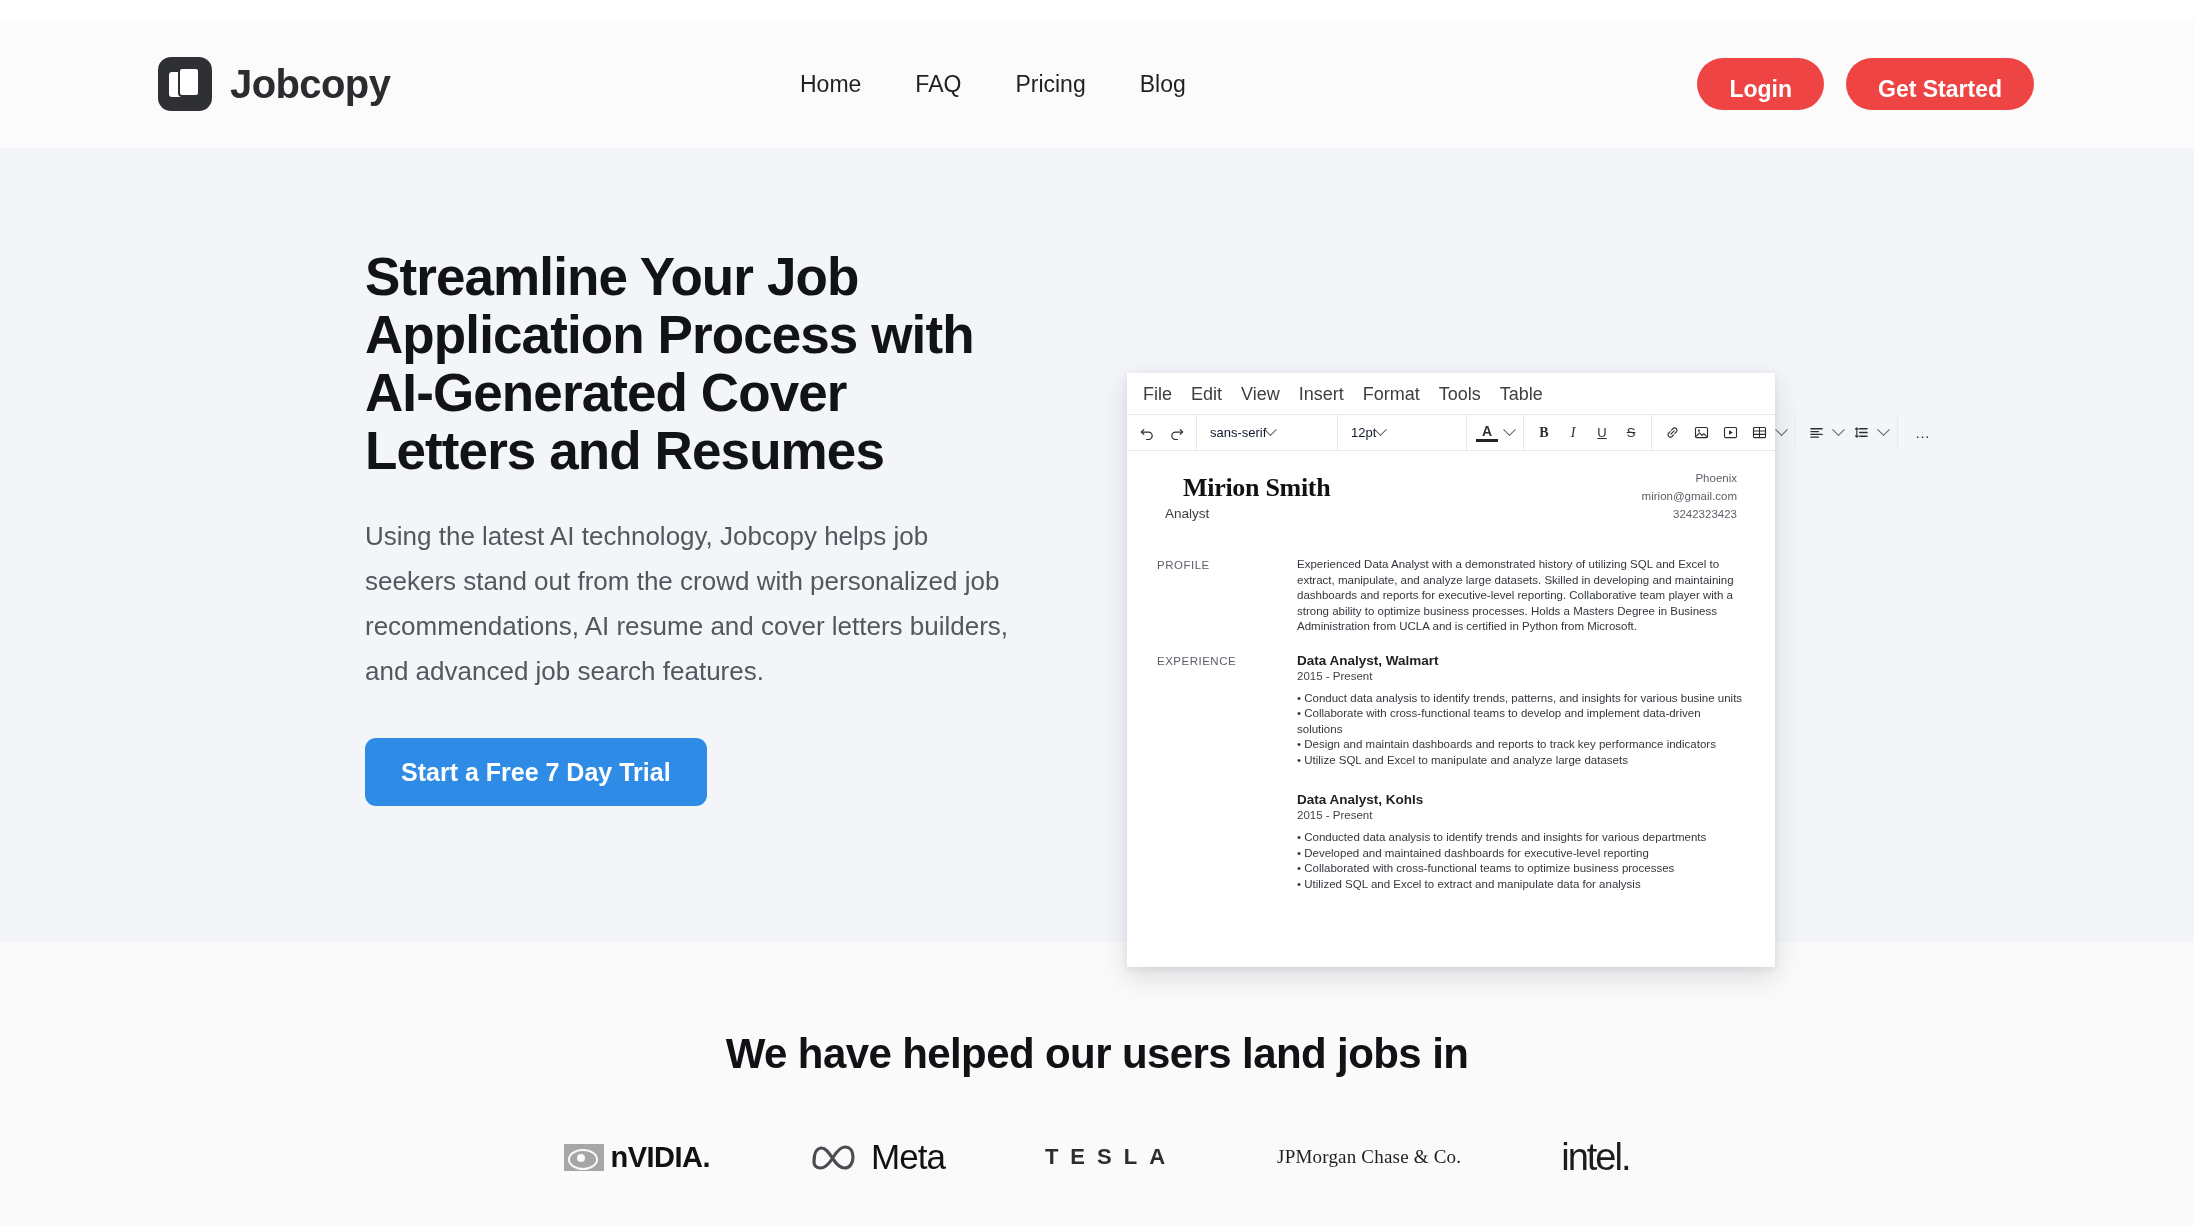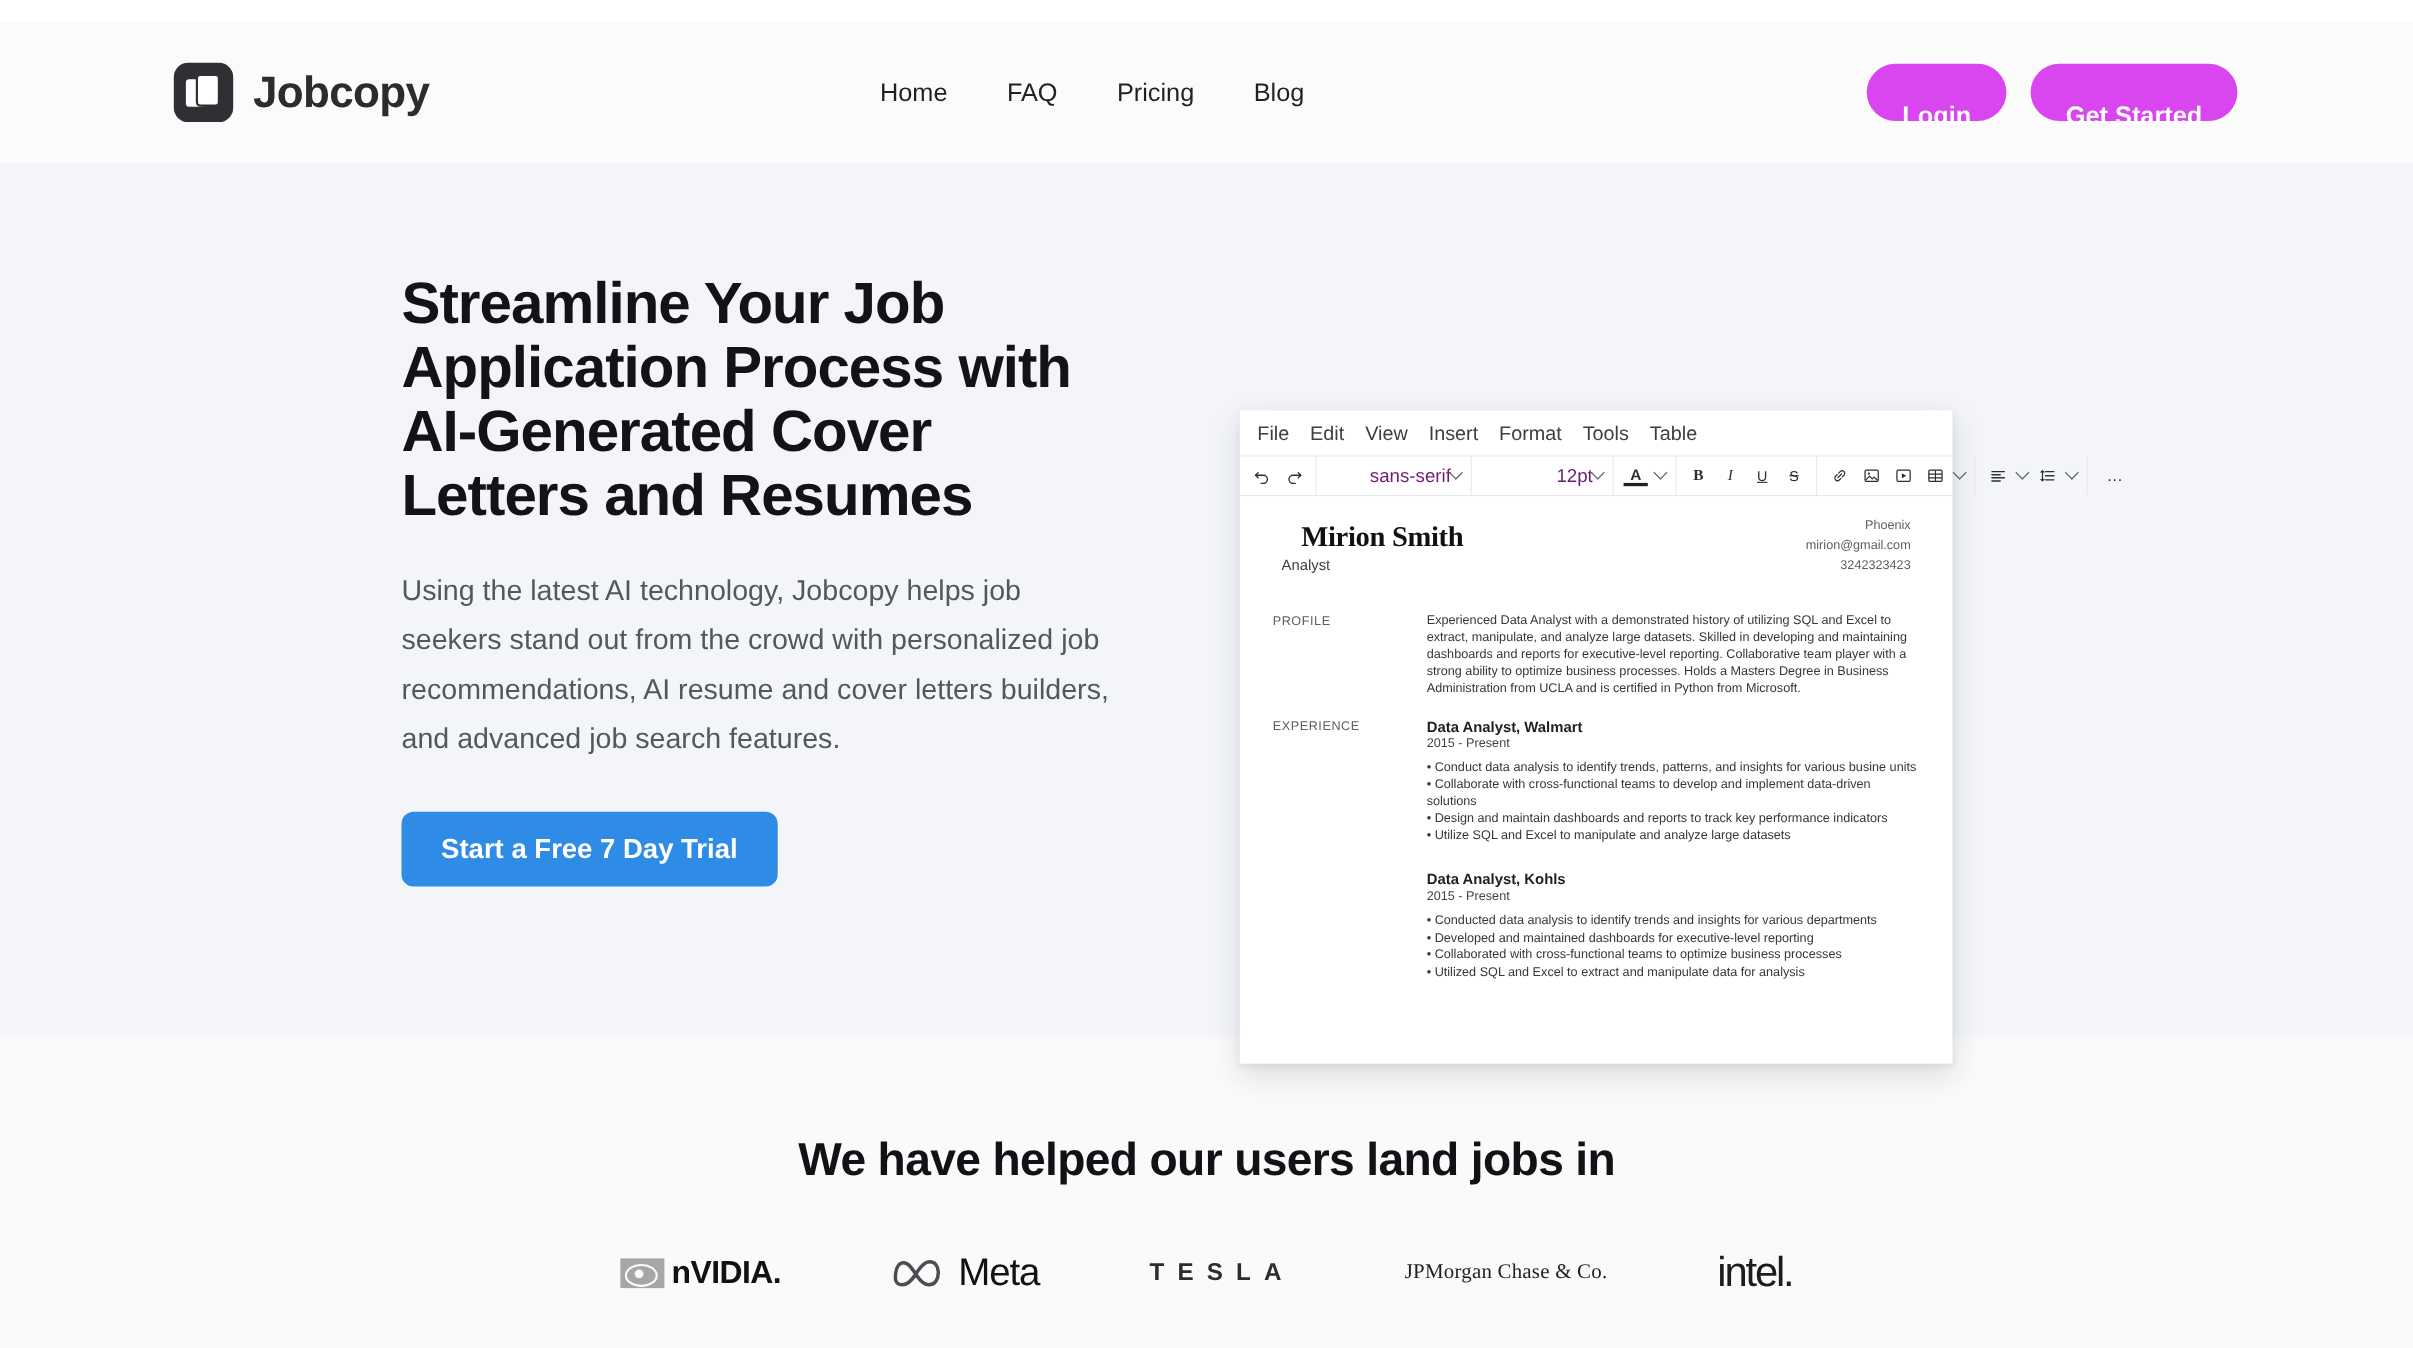--- a/index.html
+++ b/index.html
@@ -70,27 +70,27 @@
   }
 
   .header-actions {
     position: absolute;
     right: 160px;
     display: flex;
     align-items: center;
     gap: 22px;
   }
   .btn-pill {
-    background: #d946ef;
+    background: #ef4444;
     color: #ffffff;
     font-size: 23px;
     font-weight: 700;
     border: none;
     border-radius: 999px;
-    padding: 16px 32px;
+    padding: 0 32px;
     height: 52px;
     line-height: 62px;
     cursor: pointer;
     font-family: "Liberation Sans", sans-serif;
     white-space: nowrap;
   }
 
   
   .hero {
     height: 794px;
@@ -174,24 +174,24 @@
   .tb-group.last { border-right: none; }
   .tb-btn {
     width: 22px; height: 24px;
     display: flex; align-items: center; justify-content: center;
     cursor: pointer;
     color: #2b2f33;
   }
   .tb-select {
     display: flex;
     align-items: center;
-    justify-content: flex-end;
+    justify-content: flex-start;
     cursor: pointer;
-    font-size: 17px;
-    color: #701a75;
+    font-size: 13px;
+    color: #0f172a;
     padding-left: 4px;
   }
   .tb-select.font { width: 122px; }
   .tb-select.size { width: 110px; }
   .chev {
     width: 9px; height: 9px;
     border-right: 1.4px solid #5f6368;
     border-bottom: 1.4px solid #5f6368;
     transform: rotate(45deg) translate(-2px,-2px);
     flex: none;

